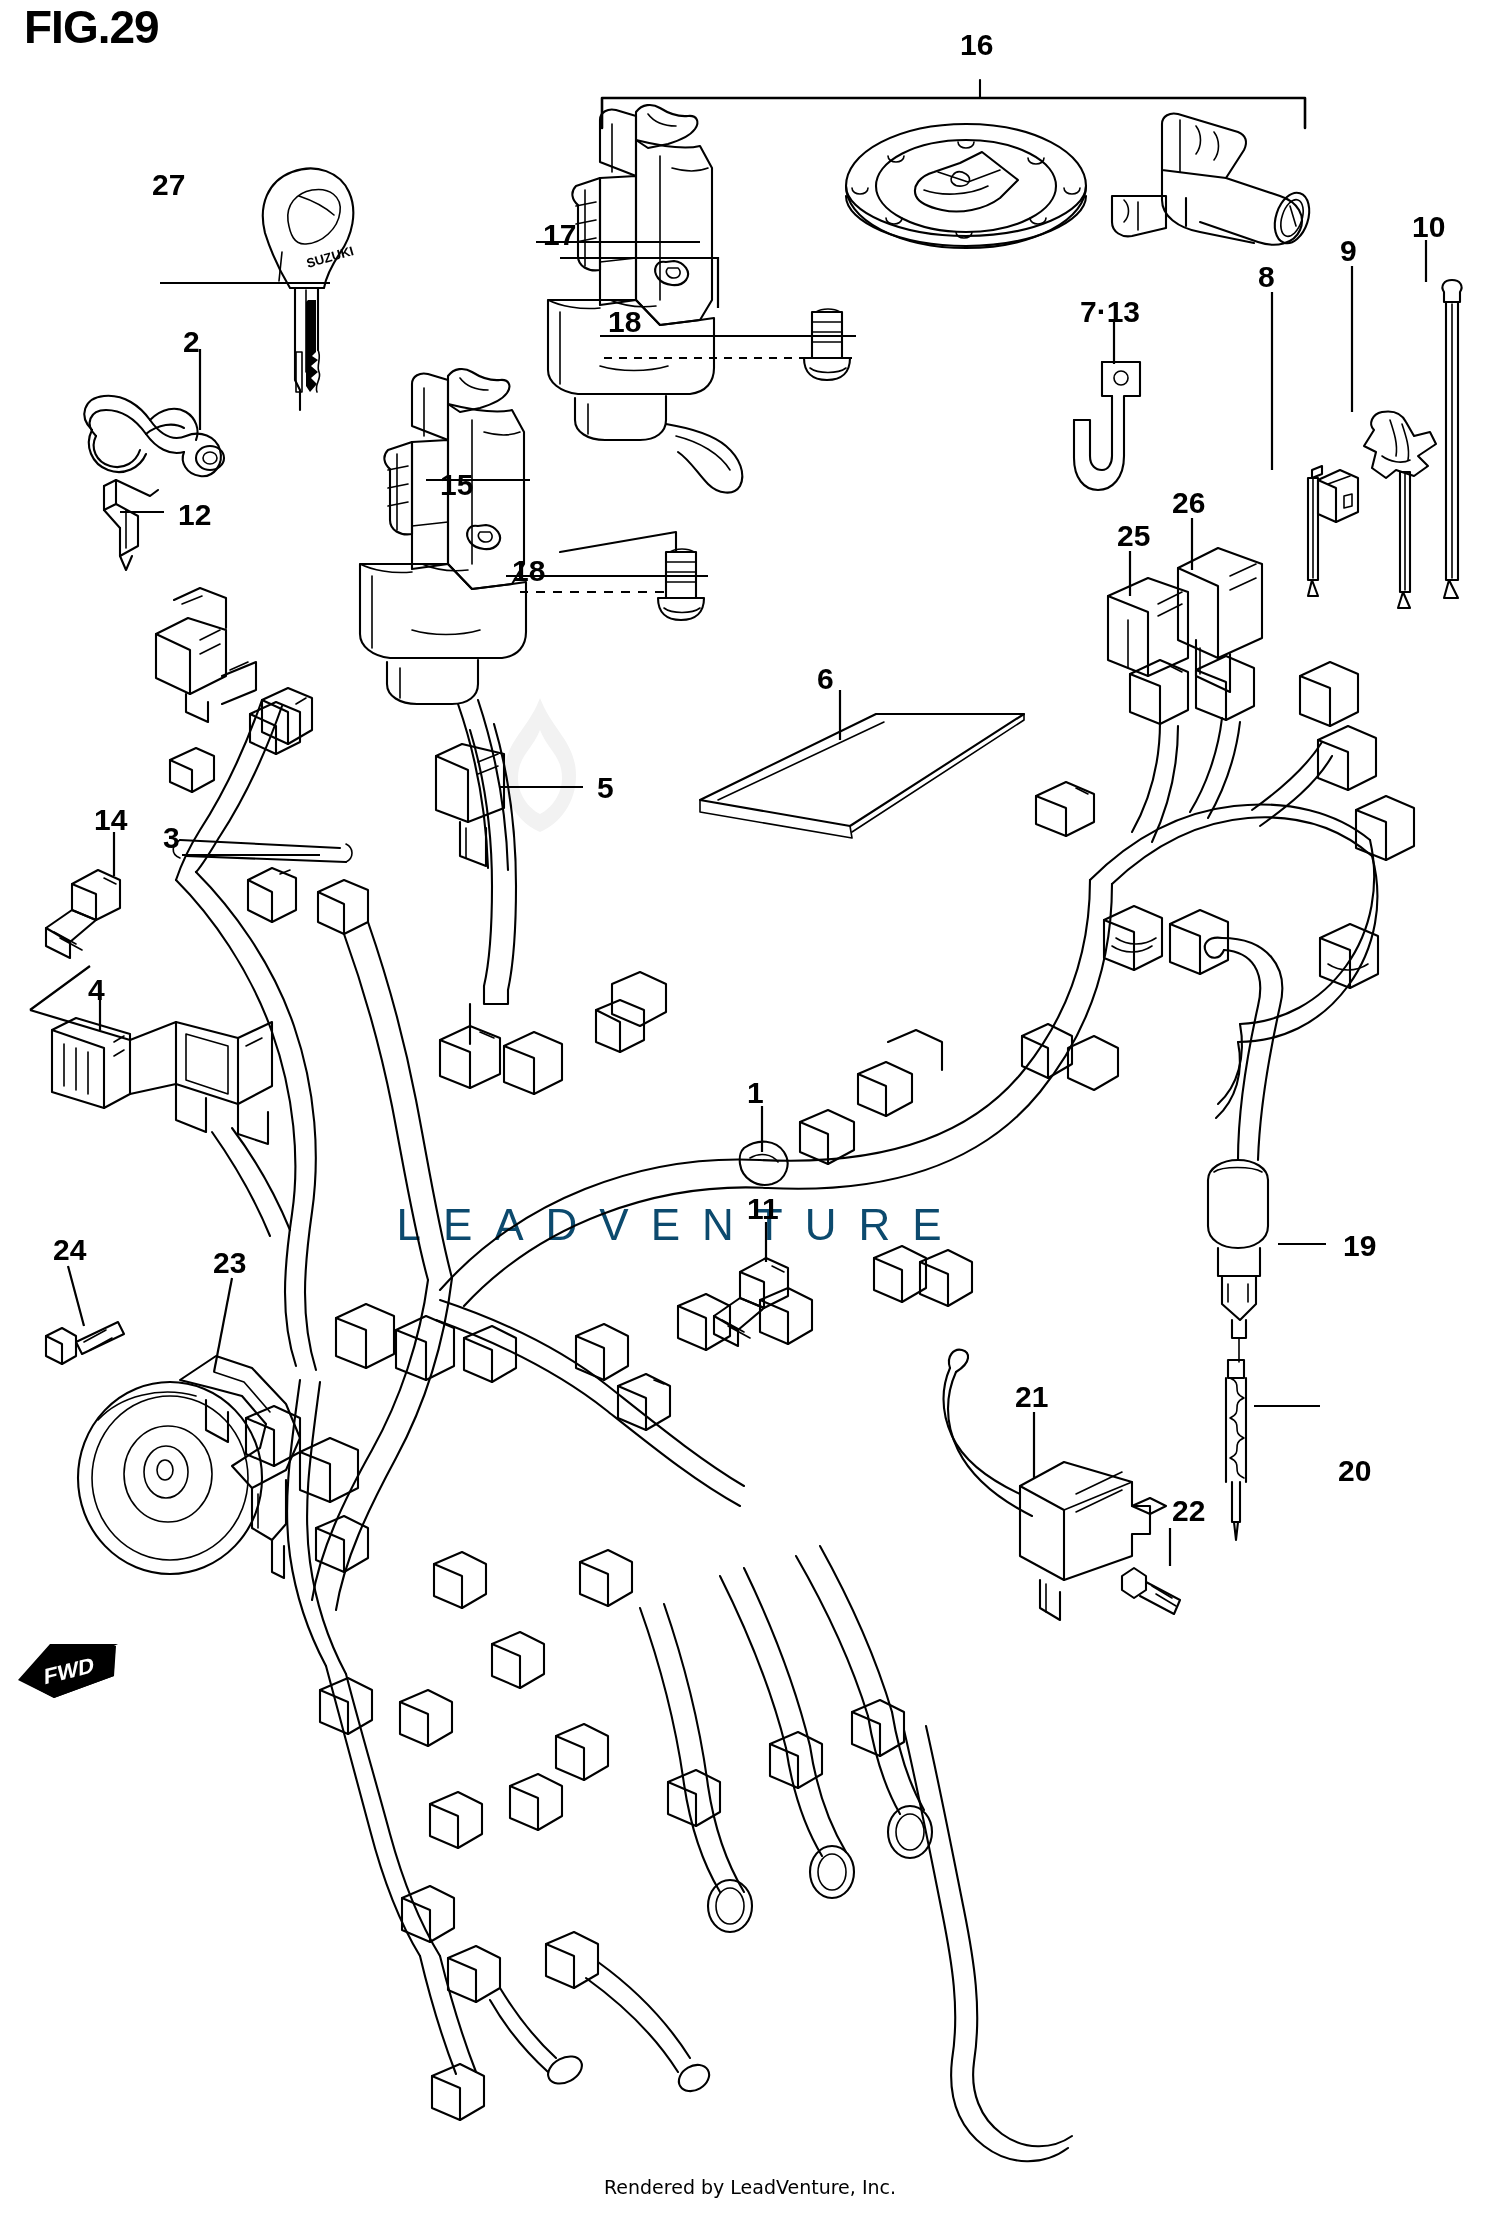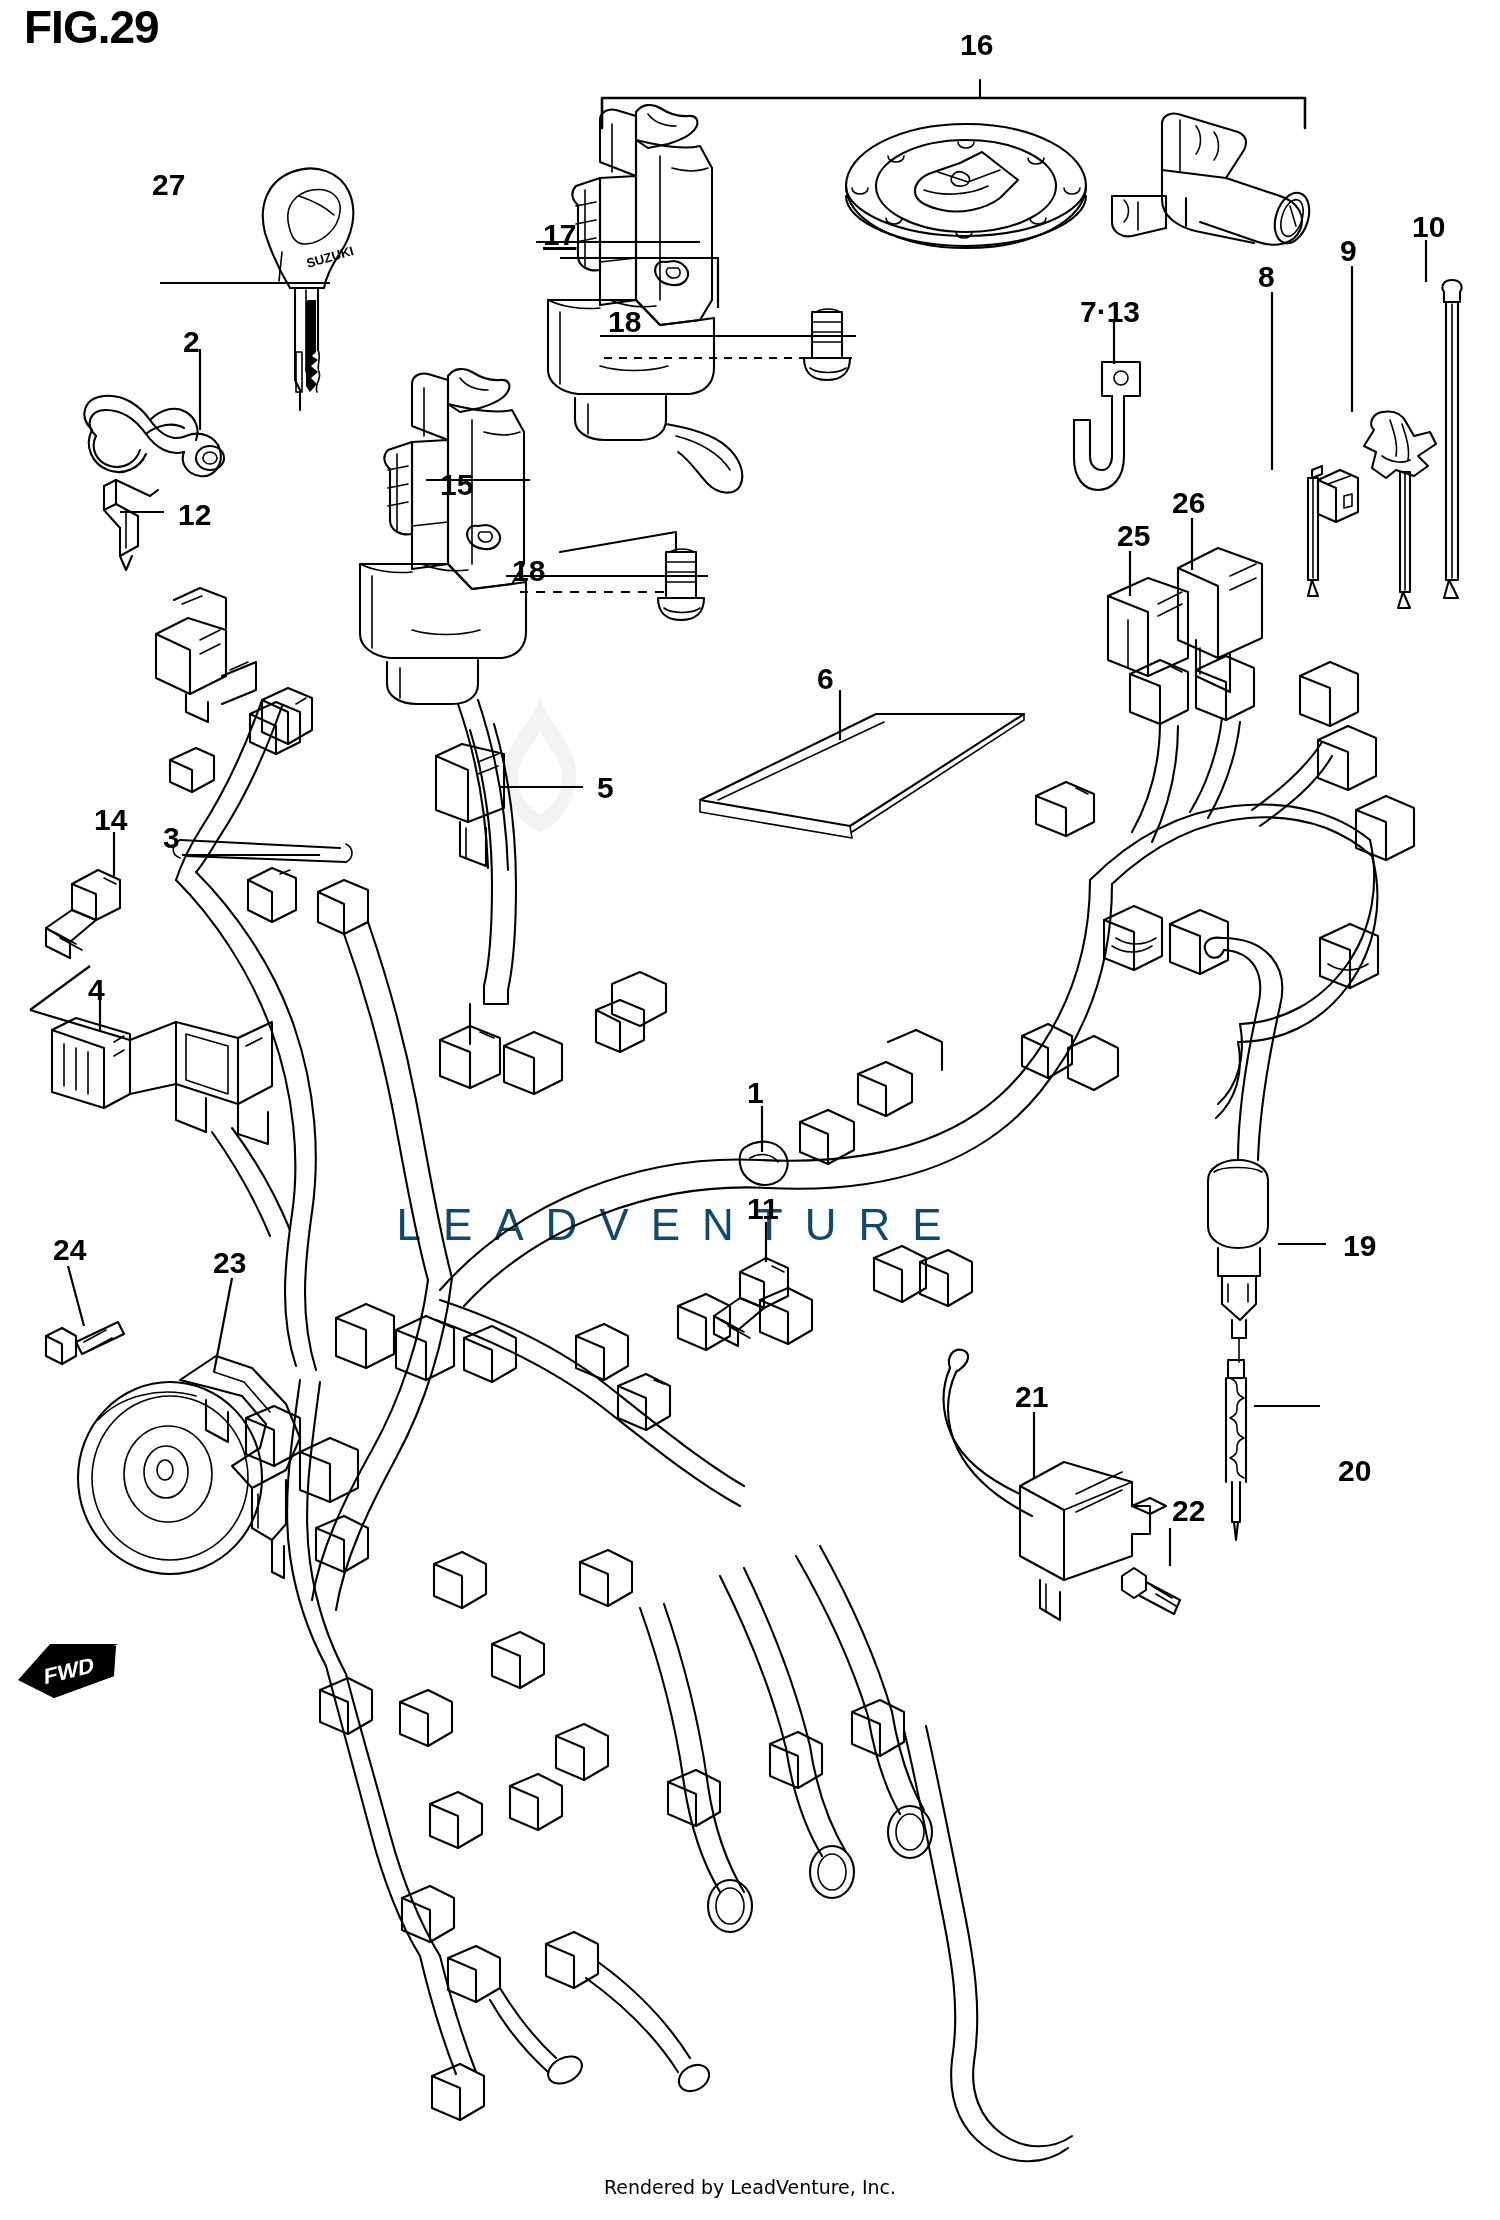--- a/index.html
+++ b/index.html
@@ -641,21 +641,21 @@
   </svg>
 
   <svg style="left:14px;top:1630px;" width="110" height="80" viewBox="0 0 110 80">
     <path class="fillk" d="M4 50 L36 14 L104 14 L104 14 L100 16 L100 46 L40 68 L40 68 L4 50 Z"></path>
     <path d="M6 50 L38 16 L102 16 L100 46 L40 68 Z" fill="#000"></path>
     <text x="30" y="52" fill="#fff" font-family="'Liberation Sans',sans-serif" font-size="22" font-weight="bold" transform="skewY(-14) translate(0,10)">FWD</text>
   </svg>
 
   <div class="cal" style="left:960px;top:30px;">16</div>
   <div class="cal" style="left:124px;top:170px;margin-left:28px;">27</div>
-  <div class="cal" style="left:543px;top:220px;text-decoration:underline;">17</div>
+  <div class="cal" style="left:543px;top:220px;">17</div>
   <div class="cal" style="left:608px;top:307px;">18</div>
   <div class="cal" style="left:1412px;top:212px;">10</div>
   <div class="cal" style="left:1340px;top:236px;">9</div>
   <div class="cal" style="left:1258px;top:262px;">8</div>
   <div class="cal" style="left:1080px;top:297px;">7·13</div>
   <div class="cal" style="left:183px;top:327px;">2</div>
   <div class="cal" style="left:440px;top:470px;">15</div>
   <div class="cal" style="left:178px;top:500px;">12</div>
   <div class="cal" style="left:512px;top:556px;">18</div>
   <div class="cal" style="left:1172px;top:488px;">26</div>

